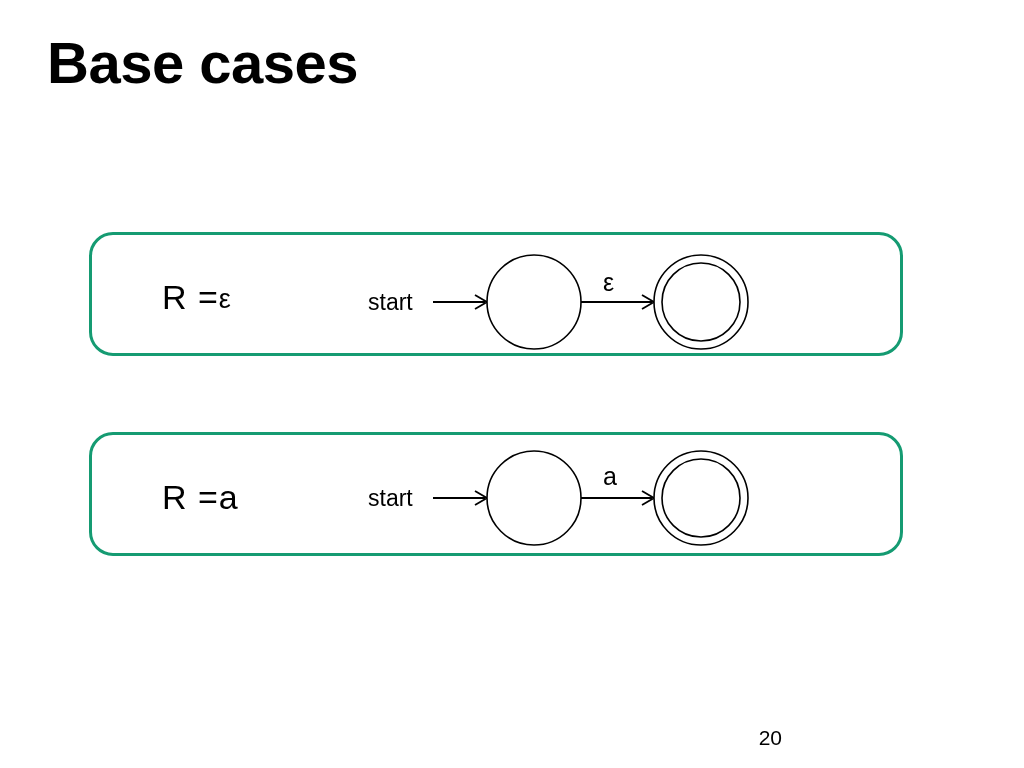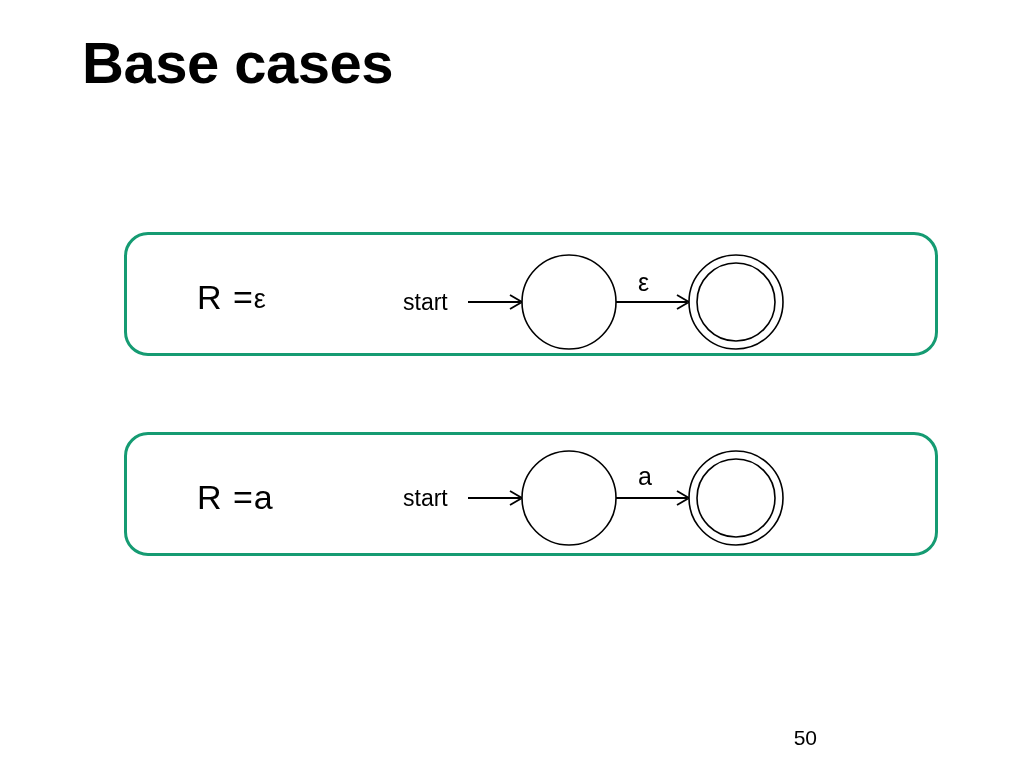--- a/index.html
+++ b/index.html
@@ -14,21 +14,20 @@
     font-family: "Liberation Sans", sans-serif;
     color: #000000;
     overflow: hidden;
     position: relative;
   }
 
   #slide {
     position: relative;
     width: 824px;
     height: 768px;
-    margin-left: 35px;
   }
 
   
   #slide-title {
     position: absolute;
     left: 47px;
     top: 33px;
     font-size: 58px;
     font-weight: bold;
     letter-spacing: -0.5px;
@@ -180,15 +179,15 @@
         <path class="nfa-arrowhead" d="M 284 56 L 296 63 L 284 70"></path>
 
         <text class="nfa-trans-text" x="245" y="50">a</text>
 
         <circle class="nfa-circle" cx="343" cy="63" r="47"></circle>
         <circle class="nfa-circle" cx="343" cy="63" r="39"></circle>
       </svg>
     </div>
   </div>
 
-  <div id="page-number">50</div>
+  <div id="page-number">20</div>
 
 </div>
 
 </body></html>

